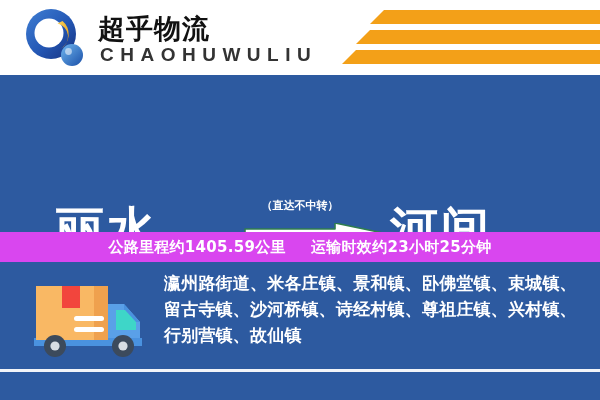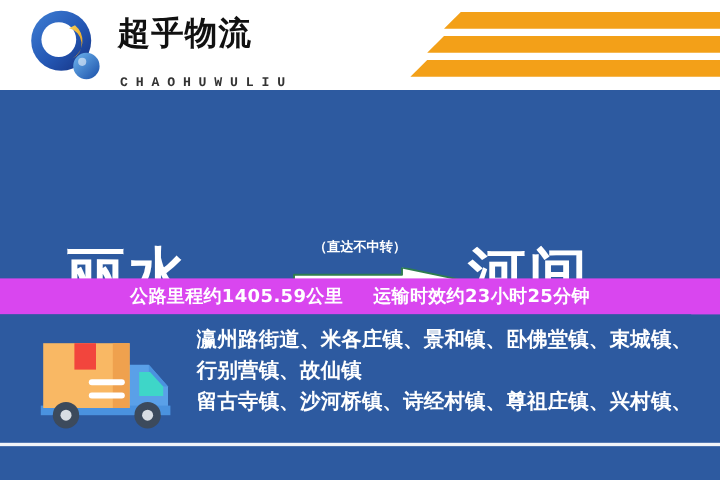--- a/index.html
+++ b/index.html
@@ -38,23 +38,23 @@
     font-family: "DejaVu Sans", "Liberation Sans", sans-serif;
     font-size: 27px;
     font-weight: bold;
     color: #111111;
     letter-spacing: 1px;
     line-height: 44px;
     white-space: nowrap;
   }
   .brand-en {
     position: absolute;
-    left: 100px; top: 64px;
-    font-family: Liberation Mono, monospace;
-    font-size: 11px;
+    left: 100px; top: 44px;
+    font-family: Liberation Sans, sans-serif;
+    font-size: 19px;
     font-weight: bold;
     color: #333333;
     letter-spacing: 6.5px;
     white-space: nowrap;
   }
   .stripes {
     position: absolute;
     right: 0; top: 10px;
     width: 260px; height: 58px;
   }
@@ -256,21 +256,21 @@
 
         <circle cx="27" cy="70" r="11" fill="#3c4a5c"></circle>
         <circle cx="27" cy="70" r="4.6" fill="#d8dde3"></circle>
         <circle cx="95" cy="70" r="11" fill="#3c4a5c"></circle>
         <circle cx="95" cy="70" r="4.6" fill="#d8dde3"></circle>
       </svg>
     </div>
 
     <div class="towns-list">
       <div class="town-line">瀛州路街道、米各庄镇、景和镇、卧佛堂镇、束城镇、</div>
+      <div class="town-line">留古寺镇、沙河桥镇、诗经村镇、尊祖庄镇、兴村镇、</div>
       <div class="town-line">行别营镇、故仙镇</div>
-      <div class="town-line">留古寺镇、沙河桥镇、诗经村镇、尊祖庄镇、兴村镇、</div>
     </div>
   </div>
 
   <div class="divider"></div>
   <div class="footer"></div>
 
 </div>
 
 </body></html>

